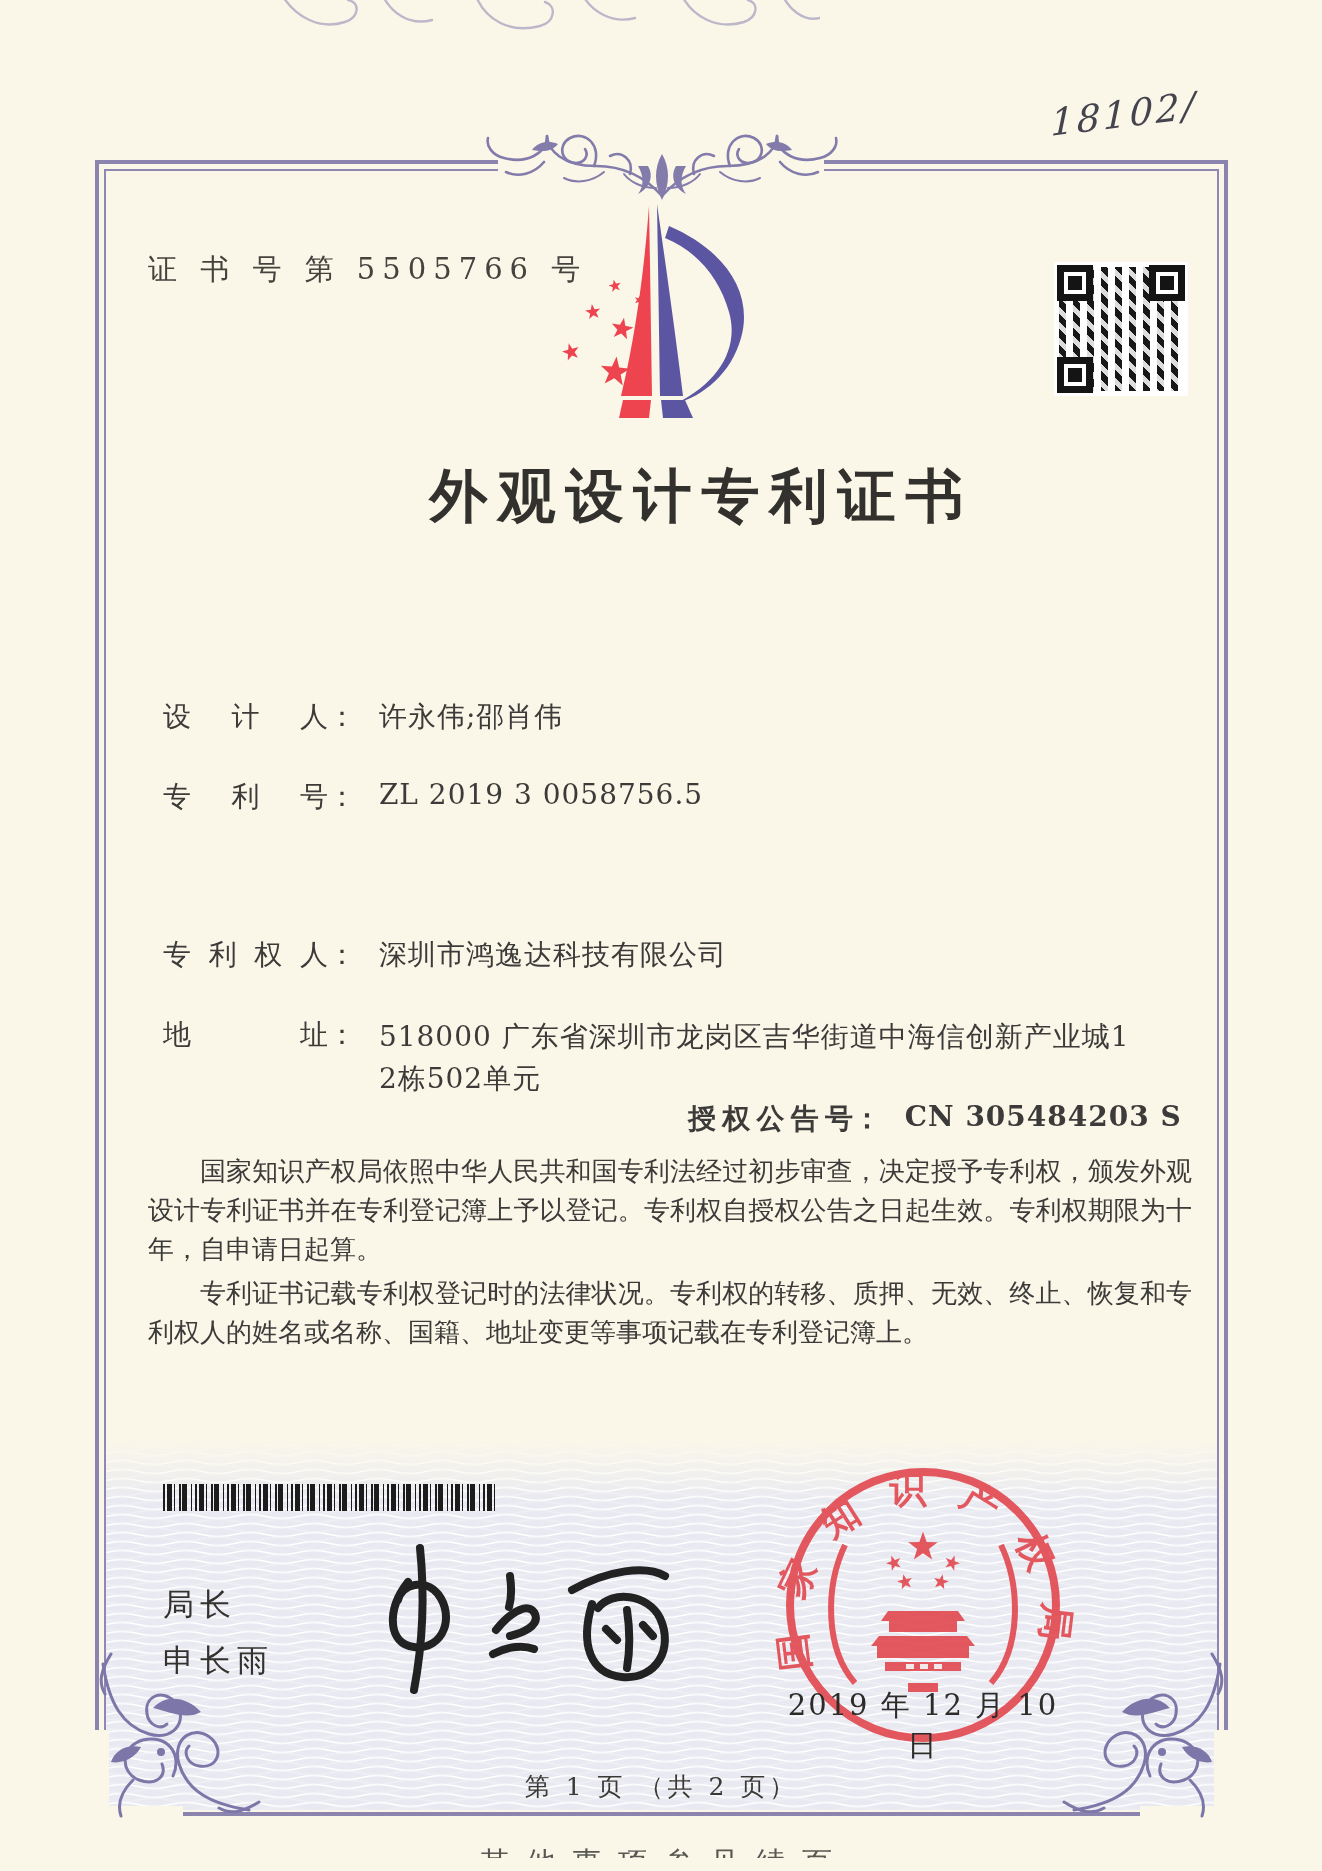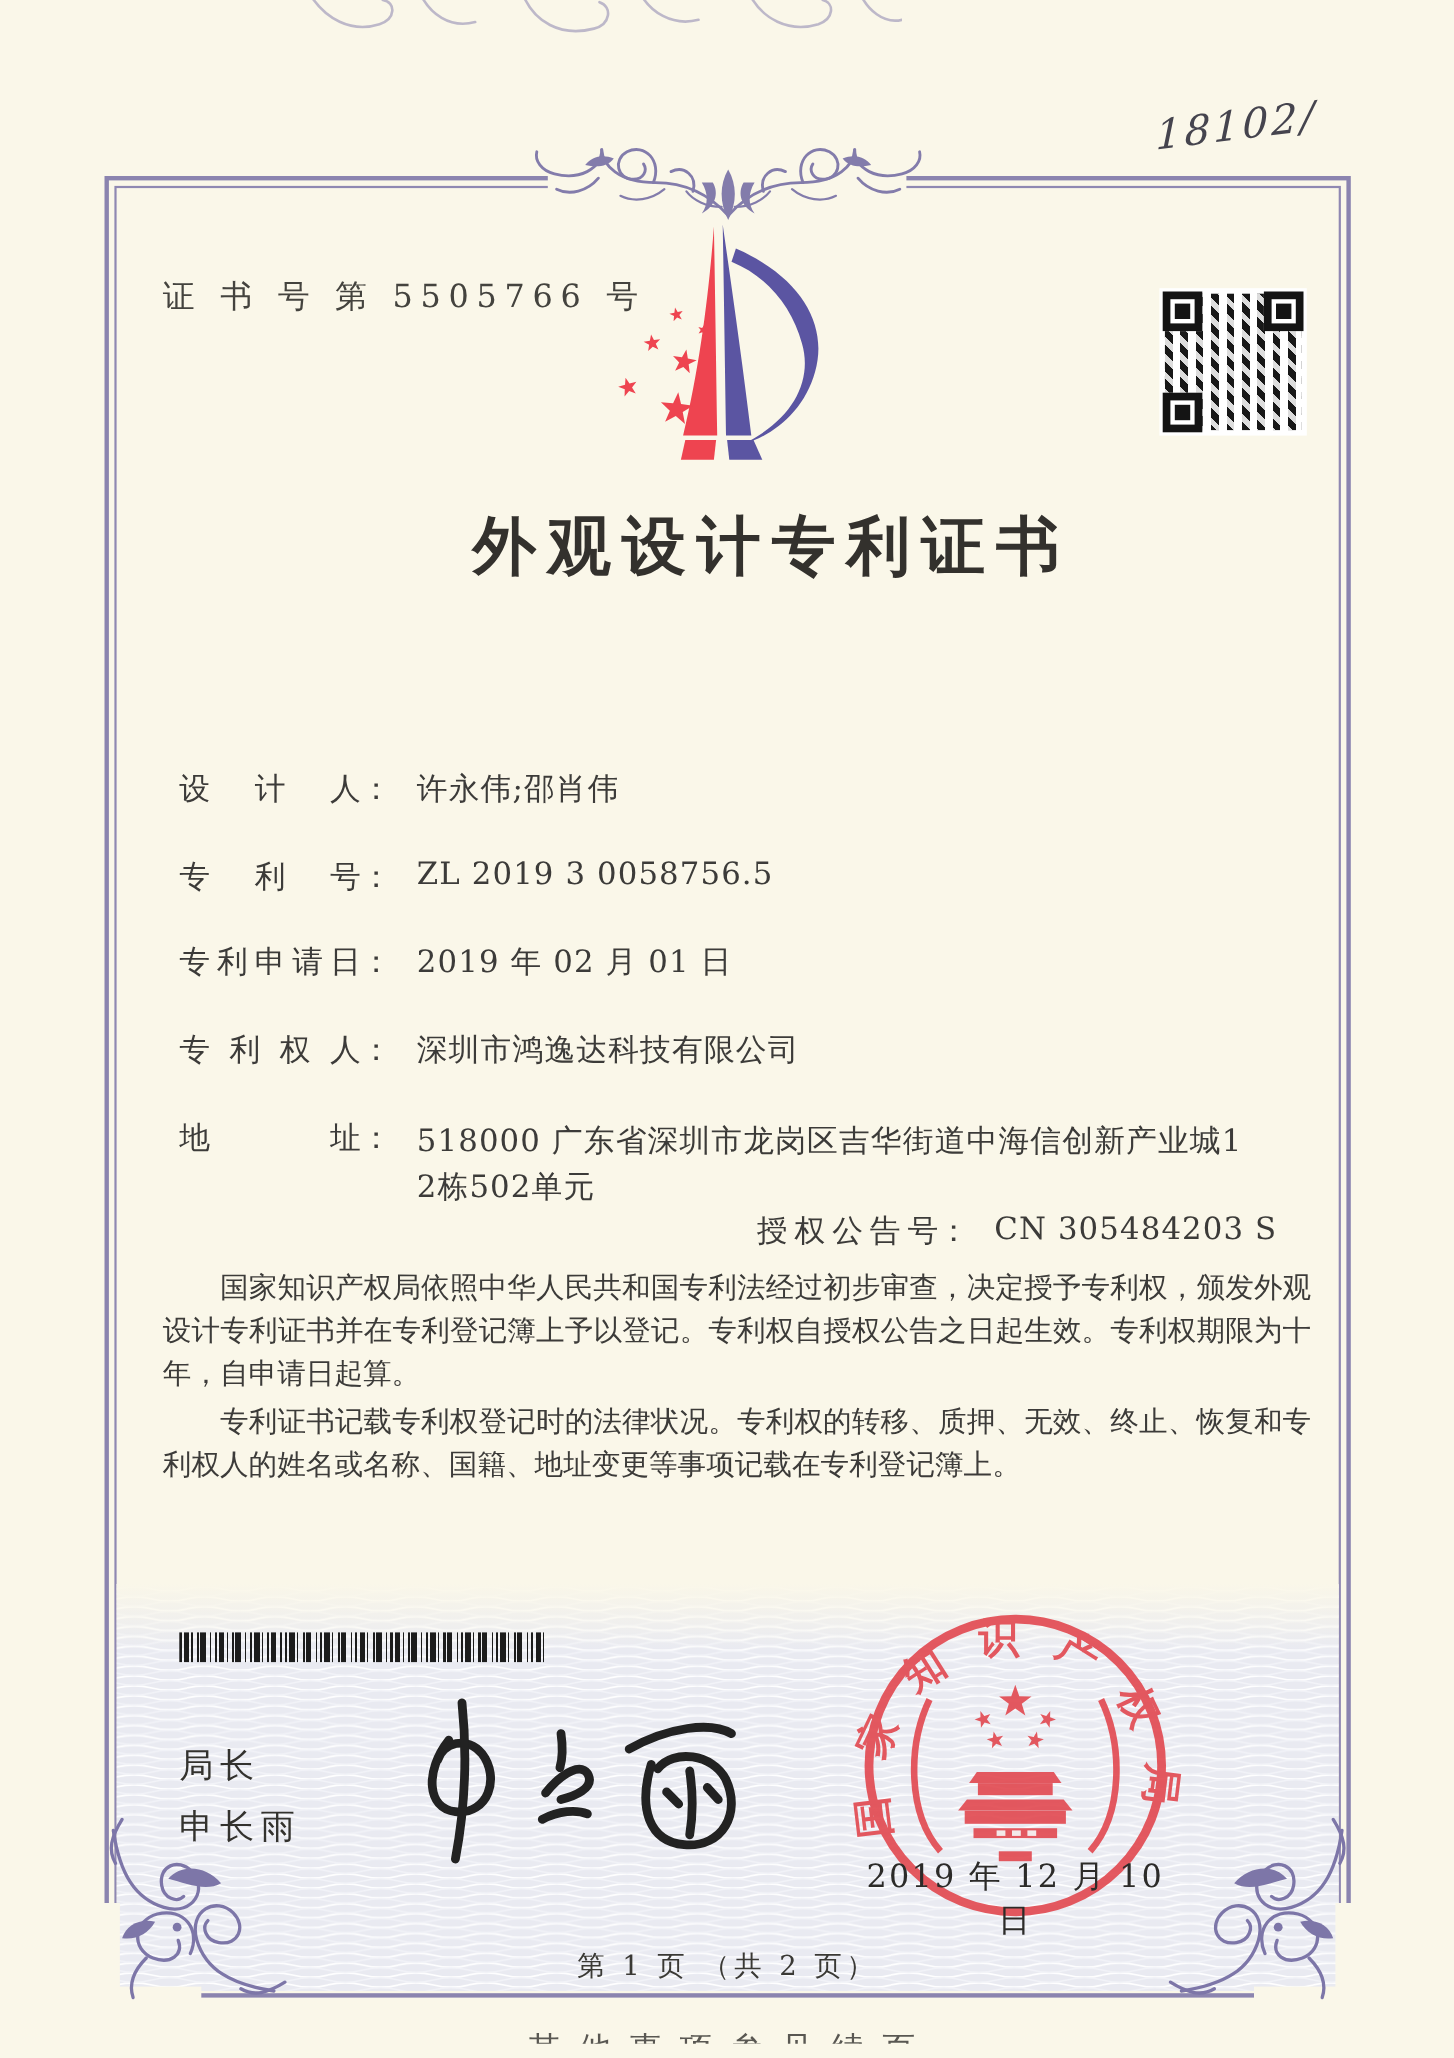--- a/index.html
+++ b/index.html
@@ -53,21 +53,21 @@
     font-size:58px; font-weight:600; letter-spacing:10px; color:#33312d; z-index:3;padding-left:40px;
   }
 
   
   .row{ left:163px; font-size:28px; color:#3c3b39; z-index:3; white-space:nowrap;}
   .lbl{ display:inline-block; width:165px; text-align:justify; text-align-last:justify; vertical-align:top;}
   .colon{ display:inline-block; vertical-align:top;}
   .val{ display:inline-block; margin-left:14px; letter-spacing:1px; vertical-align:top;}
   .addr-val{ white-space:normal; width:845px;}
   .addr-line{ display:block; line-height:42px;}
-  .grant2{ position:absolute; left:525px; top:0; white-space:nowrap;}
+  .grant2{ position:absolute; left:525px; top:0; white-space:nowrap;font-weight:bold;}
   .lbl5{ width:165px;}
 
   
   .paras{
     left:148px; top:1152px; width:1044px; font-size:26px; line-height:39px;
     text-align:justify; color:#3c3b39; z-index:3;
   }
   .paras p{ margin:0 0 5px 0; text-indent:52px;}
 
   
@@ -177,24 +177,20 @@
   <div class="abs row" style="top:698px">
     <span class="lbl">设计人</span><span class="colon">：</span>
     <span class="val">许永伟;邵肖伟</span>
   </div>
 
   <div class="abs row" style="top:778px">
     <span class="lbl">专利号</span><span class="colon">：</span>
     <span class="val">ZL 2019 3 0058756.5</span>
   </div>
 
-  <div class="abs row" style="top:856px">
-    <span class="lbl">专利申请日</span><span class="colon">：</span>
-    <span class="val">2019 年 02 月 01 日</span>
-  </div>
 
   <div class="abs row" style="top:936px">
     <span class="lbl">专利权人</span><span class="colon"></span><span class="colon">：</span>
     <span class="val">深圳市鸿逸达科技有限公司</span>
   </div>
 
   <div class="abs row" style="top:1016px">
     <span class="lbl">地址</span><span class="colon">：</span>
     <span class="val addr-val">
       <span class="addr-line">518000 广东省深圳市龙岗区吉华街道中海信创新产业城1</span>

